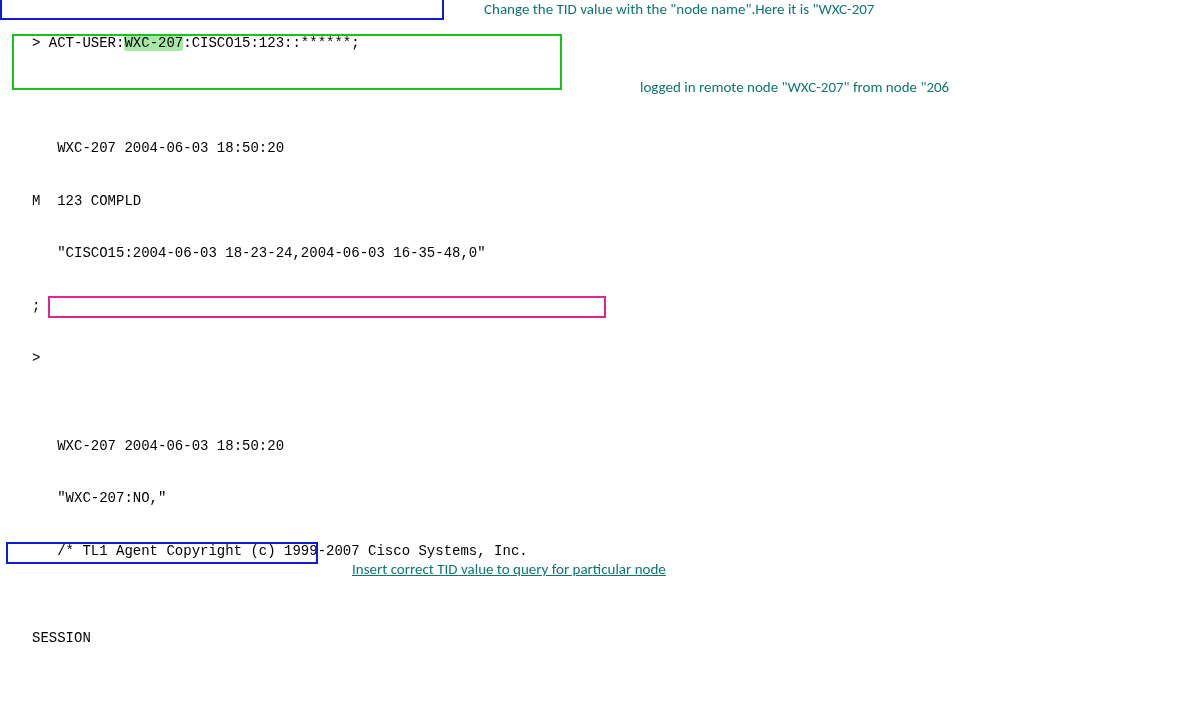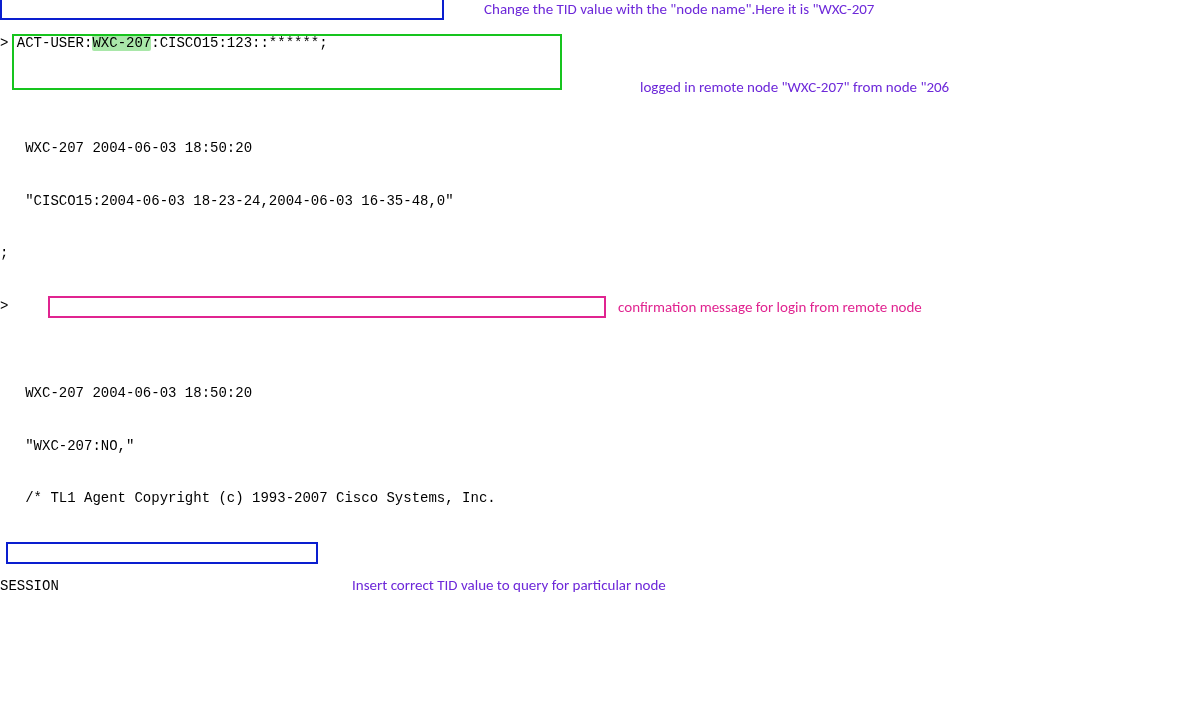--- a/index.html
+++ b/index.html
@@ -16,58 +16,59 @@
     width: 1200px;
     height: 709px;
     overflow: hidden;
   }
   .term {
     position: absolute;
     left: 0;
     top: 0;
     white-space: pre;
   }
-  .line { white-space: pre; }
+  .line { white-space: pre; margin-left: 32px; }
   .hl-green {
     background: #a9e7a9;
     border-radius: 2px;
   }
   .box {
     position: absolute;
     background: transparent;
     box-sizing: border-box;
   }
   .box-blue  { border: 2px solid #0a1ecf; }
   .box-green { border: 2px solid #17c41e; }
   .box-pink  { border: 2px solid #e02490; }
   .ann {
     position: absolute;
     font-family: Calibri, Arial, sans-serif;
     font-size: 15px;
     white-space: nowrap;
   }
-  .ann-blue { color: #6d28d9; }
+  .ann-blue { color: #0f766e; }
   .ann-pink { color: #e02490; }
 </style>
 </head>
 <body>
 
 <div class="canvas">
 
   <div class="term">
     <div class="line"><span>&gt; ACT-USER:</span><span class="hl-green">WXC-207</span><span>:CISCO15:123::******;</span></div>
     <div class="line"> </div>
     <div class="line">   WXC-207 2004-06-03 18:50:20</div>
+    <div class="line">M  123 COMPLD</div>
     <div class="line">   "CISCO15:2004-06-03 18-23-24,2004-06-03 16-35-48,0"</div>
     <div class="line">;</div>
     <div class="line">&gt;</div>
     <div class="line"></div>
     <div class="line">   WXC-207 2004-06-03 18:50:20</div>
     <div class="line">   "WXC-207:NO,"</div>
-    <div class="line">   /* TL1 Agent Copyright (c) 1993-2007 Cisco Systems, Inc.</div>
+    <div class="line">   /* TL1 Agent Copyright (c) 1999-2007 Cisco Systems, Inc.</div>
     <div class="line"></div>
     <div class="line">SESSION</div>
     
     
     
     <div class="line"></div>
     
     
     <div class="line"></div>
     
@@ -94,16 +95,15 @@
     
   </div>
 
   <div class="box box-blue" style="left:0px;   top:-2px;  width:444px; height:22px;"></div>
   <div class="box box-green" style="left:12px;  top:34px;  width:550px; height:56px;"></div>
   <div class="box box-pink" style="left:48px;  top:296px; width:558px; height:22px;"></div>
   <div class="box box-blue" style="left:6px;   top:542px; width:312px; height:22px;"></div>
 
   <div class="ann ann-blue" style="left:484px; top:0px;">Change the TID value with the "node name".Here it is "WXC-207</div>
   <div class="ann ann-blue" style="left:640px; top:78px;">logged in remote node "WXC-207"  from node "206</div>
-  <div class="ann ann-pink" style="left:618px; top:298px;">confirmation message for login from remote node</div>
-  <div class="ann ann-blue" style="left:352px; top:576px;">Insert correct TID value to query for particular node</div>
+  <div class="ann ann-blue" style="left:352px; top:560px;text-decoration:underline;">Insert correct TID value to query for particular node</div>
 
 </div>
 
 </body></html>

